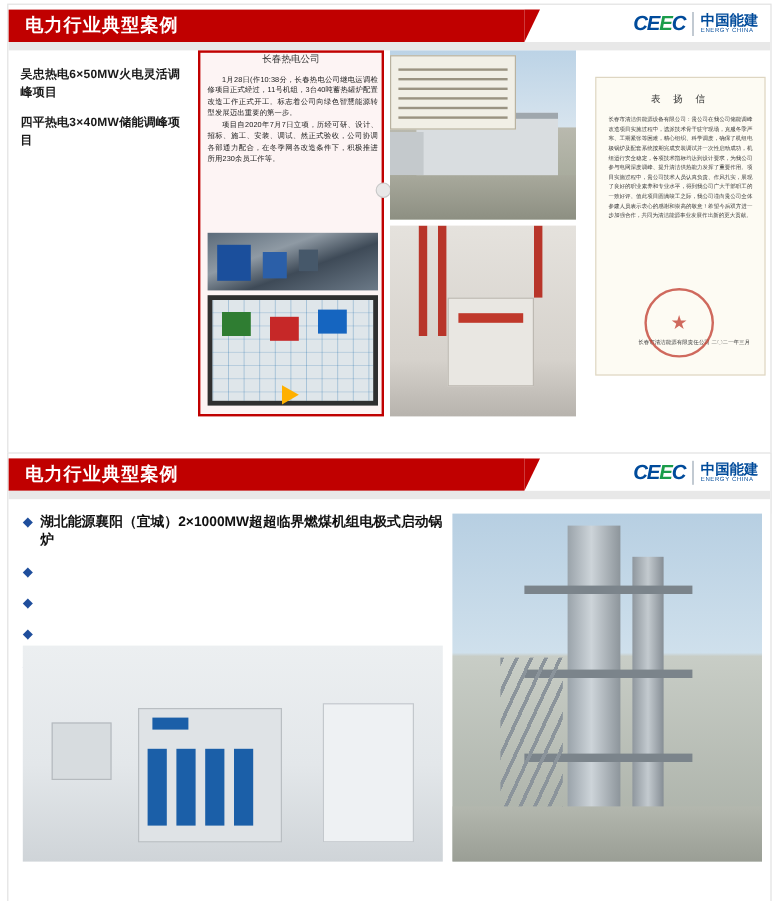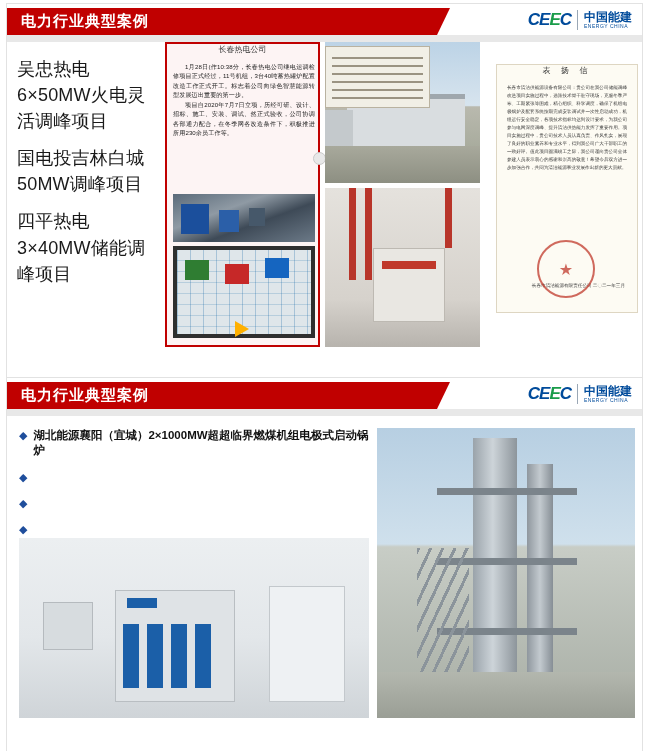--- a/index.html
+++ b/index.html
@@ -124,22 +124,22 @@
     font-weight: bold;
   }
 
   
   .s1-list {
     position: absolute;
     left: 10px; top: 52px;
     width: 140px;
   }
   .s1-item {
-    font-size: 18px;
-    font-weight: normal;
+    font-size: 10px;
+    font-weight: bold;
     color: #1a1a1a;
     line-height: 1.45;
     margin-bottom: 11px;
     letter-spacing: .2px;
   }
   .doc-card {
     position: absolute;
     left: 158px; top: 38px;
     width: 155px;
     height: 305px;
@@ -291,21 +291,21 @@
     width: 140px; height: 247px;
     background: #fdfbf3;
     border: 1px solid #ded6c2;
     overflow: hidden;
   }
   .p-letter .ltitle {
     text-align: center;
     font-size: 8px;
     letter-spacing: 4px;
     color: #333;
-    margin-top: 0;
+    margin-top: 12px;
     font-family: "DejaVu Serif", serif;
   }
   .p-letter .lbody {
     margin: 8px 10px 0 10px;
     font-size: 4.6px;
     line-height: 1.75;
     color: #3a3a3a;
     text-align: justify;
   }
   .p-letter .lsign {
@@ -438,21 +438,20 @@
         <div class="logo-sep"></div>
         <div class="logo-txt">
           <div class="logo-cn">中国能建</div>
           <div class="logo-en">ENERGY CHINA</div>
         </div>
       </div>
     </div>
 
     <div class="s1-list">
       <div class="s1-item">吴忠热电6×50MW火电灵活调峰项目</div>
-      <div class="s1-item">国电投吉林白城50MW调峰项目</div>
       <div class="s1-item">四平热电3×40MW储能调峰项目</div>
     </div>
 
     <div class="doc-card">
       <div class="doc-text">
         <span class="ind">1月28日(作10:38分，长春热电公司继电运调检修项目正式经过，11号机组，3台40吨蓄热罐炉配置改造工作正式开工。标志着公司向绿色智慧能源转型发展迈出重要的第一步。</span>
         <span class="ind">项目自2020年7月7日立项，历经可研、设计、招标、施工、安装、调试、然正式验收，公司协调各部通力配合，在冬季网各改造条件下，积极推进所用230余员工作等。</span>
       </div>
       <div class="photo p-equip"></div>
       <div class="photo p-screen">

